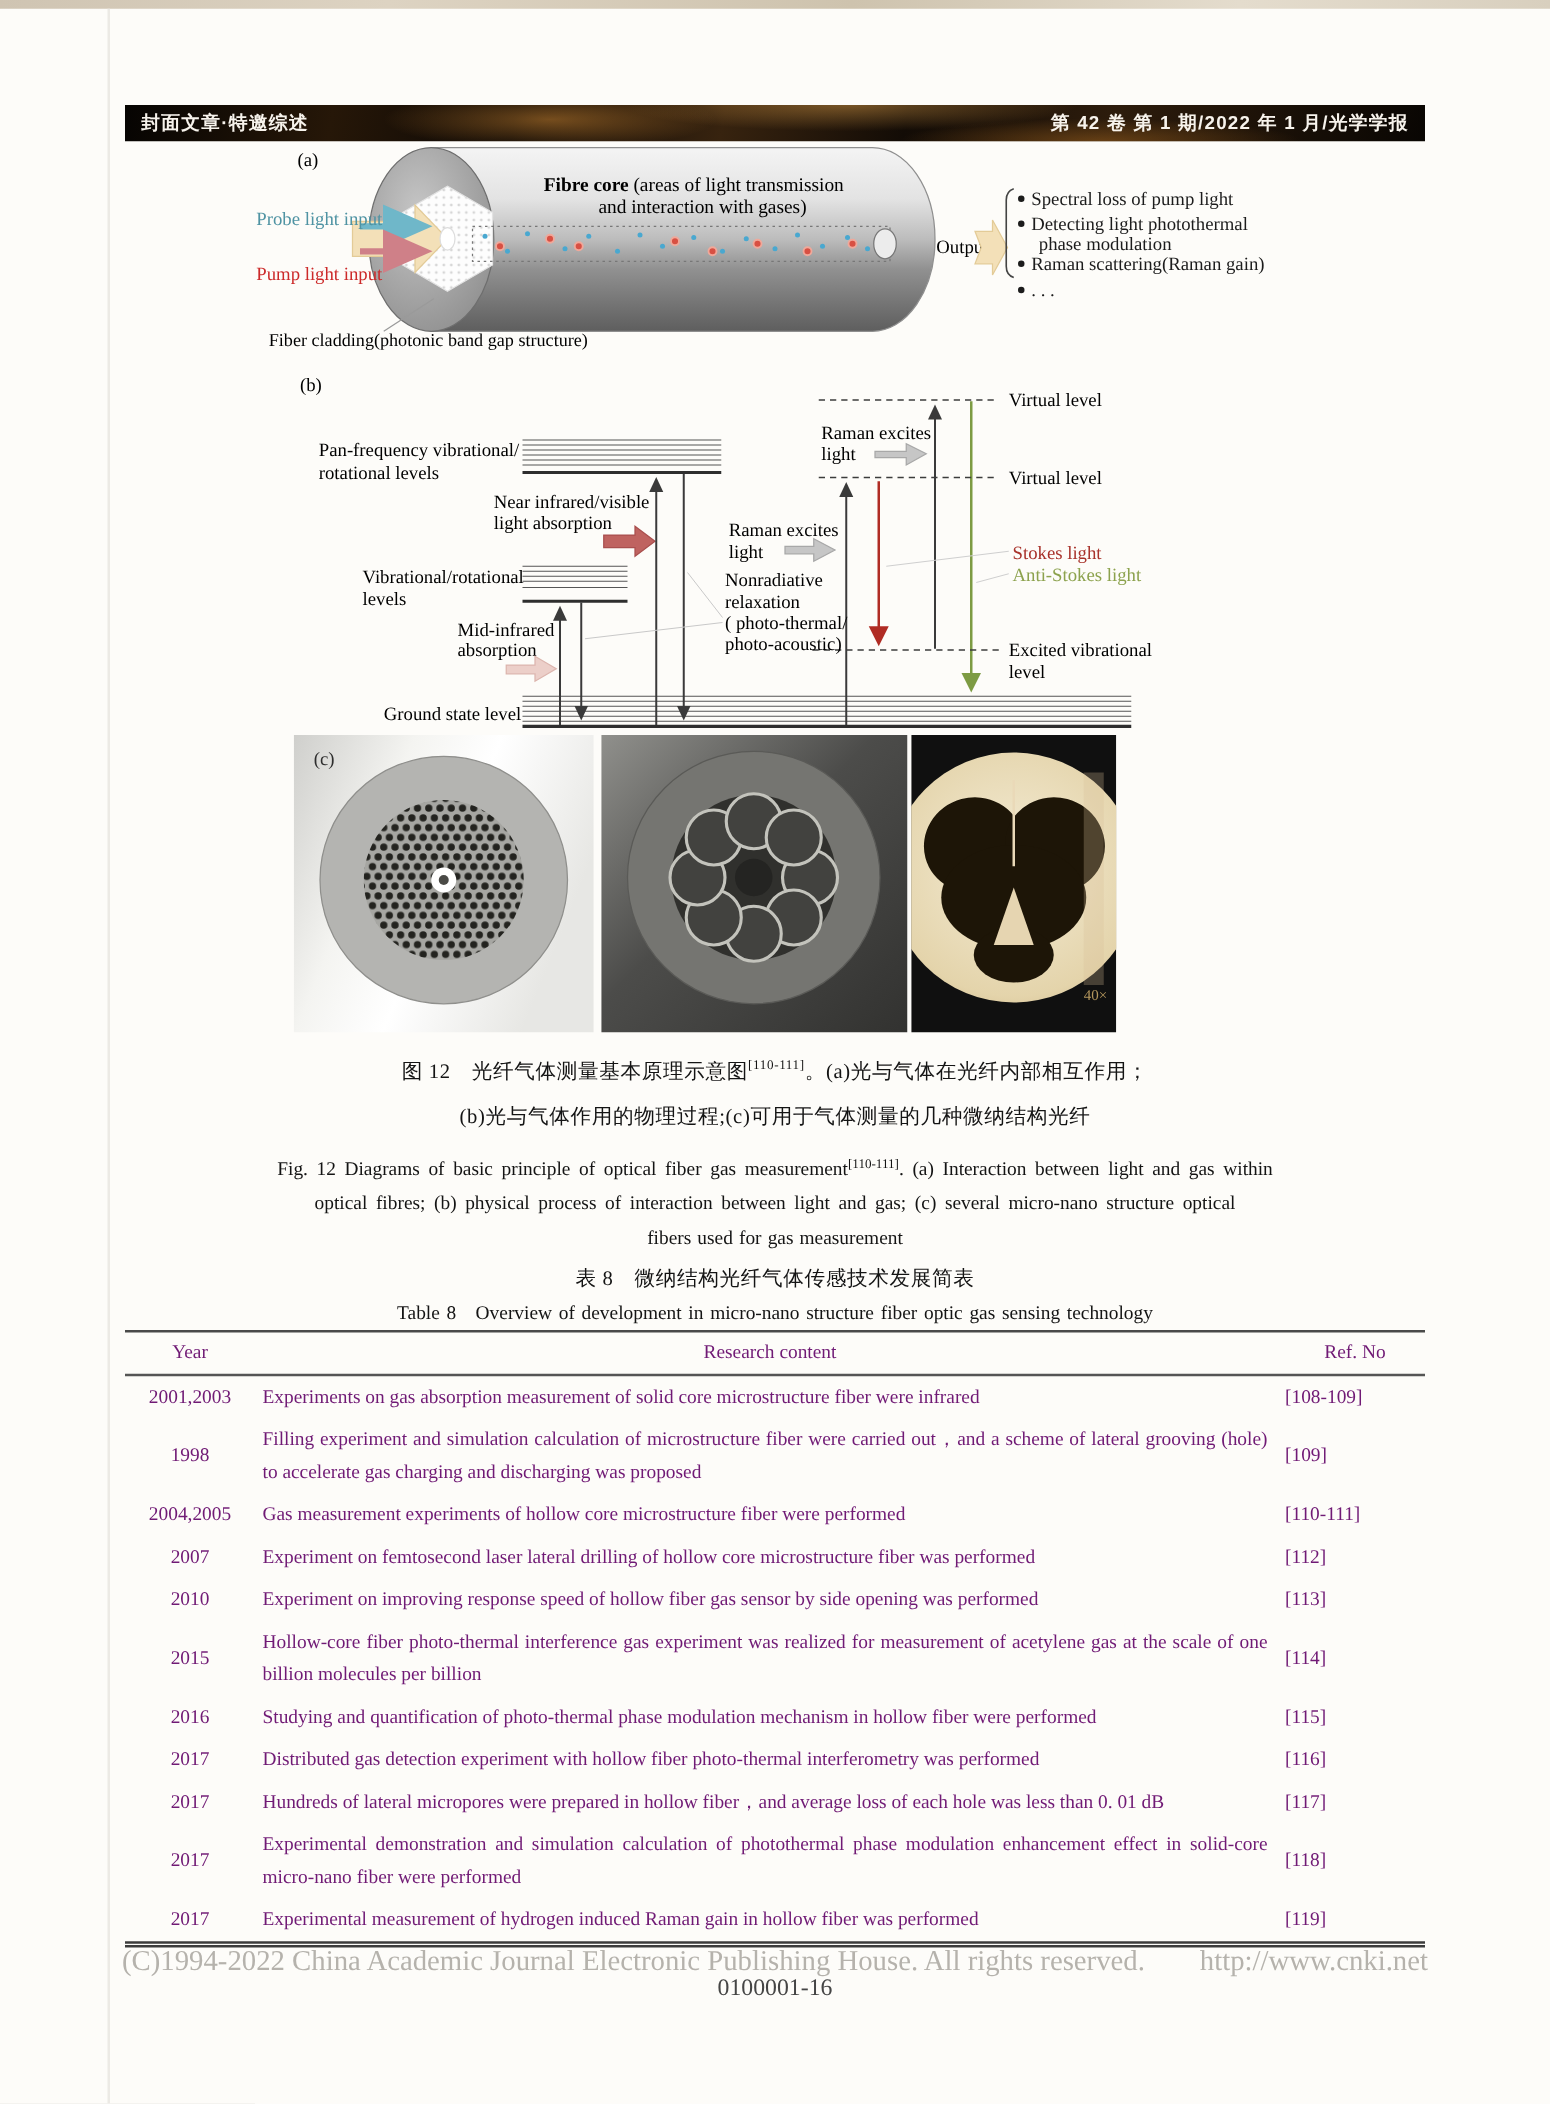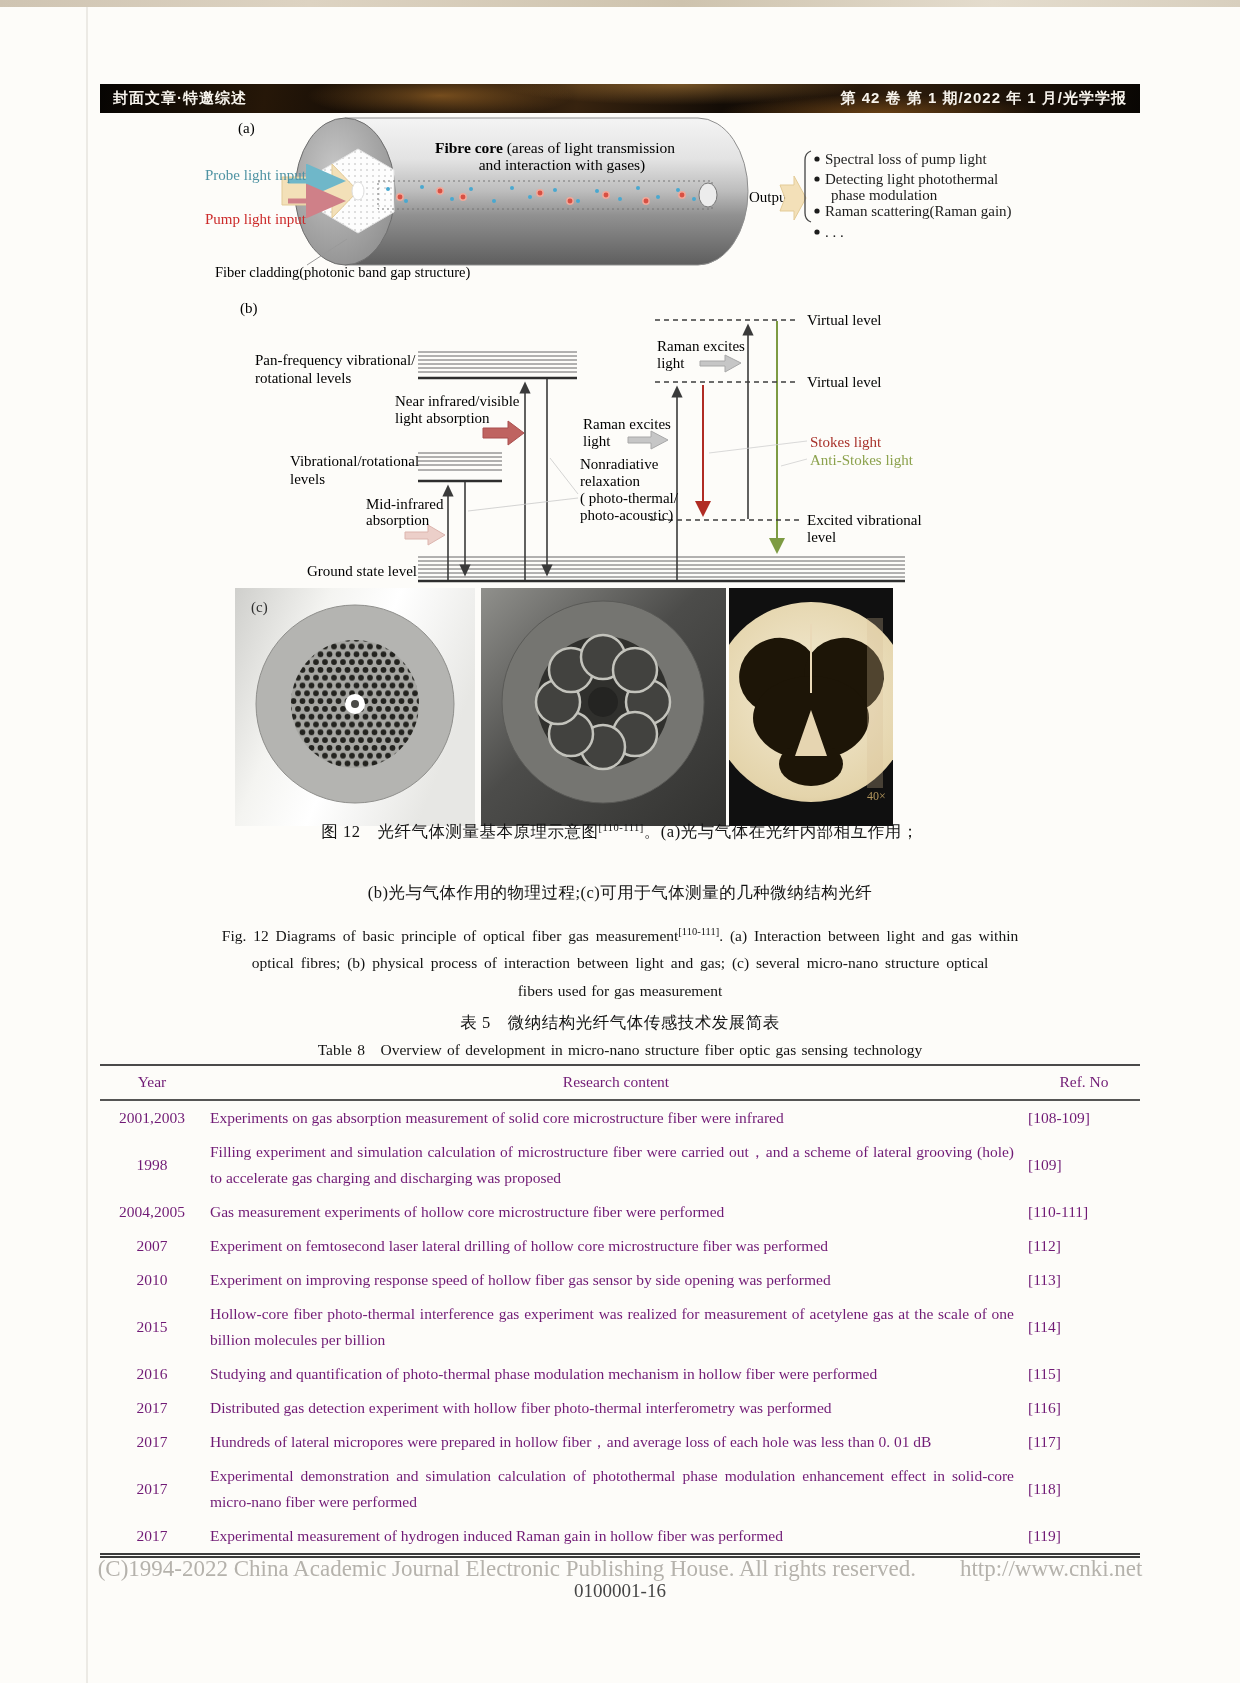--- a/index.html
+++ b/index.html
@@ -316,28 +316,28 @@
         <ellipse cx="82" cy="130" rx="58" ry="42" fill="#1d1507"></ellipse>
         <ellipse cx="82" cy="176" rx="32" ry="22" fill="#1d1507"></ellipse>
         <line x1="82" y1="36" x2="82" y2="105" stroke="#ead9b8" stroke-width="2"></line>
         <path d="M82,122 L66,168 L98,168 Z" fill="#e6d5b1"></path>
         <rect x="138" y="30" width="16" height="170" fill="rgba(214,192,150,.28)"></rect>
         <text x="138" y="212" font-size="12" fill="#b2955c">40×</text>
       </svg>
     </div>
   </div>
 
-  <div class="cap cap-zh" style="top:821px;"><span>图 12　光纤气体测量基本原理示意图</span><sup>[110-111]</sup><span>。(a)光与气体在光纤内部相互作用；</span></div>
+  <div class="cap cap-zh" style="top:846px;"><span>图 12　光纤气体测量基本原理示意图</span><sup>[110-111]</sup><span>。(a)光与气体在光纤内部相互作用；</span></div>
   <div class="cap cap-zh" style="top:882px;">(b)光与气体作用的物理过程;(c)可用于气体测量的几种微纳结构光纤</div>
 
   <div class="cap cap-en" style="top:926px;"><span>Fig. 12  Diagrams of basic principle of optical fiber gas measurement</span><sup>[110-111]</sup><span>. (a) Interaction between light and gas within</span></div>
   <div class="cap cap-en" style="top:982px;word-spacing:1px;">fibers used for gas measurement</div>
   <div class="cap cap-en" style="top:954px;">optical fibres; (b) physical process of interaction between light and gas; (c) several micro-nano structure optical</div>
 
-  <div class="cap cap-zh" style="top:1012px;">表 5　微纳结构光纤气体传感技术发展简表</div>
+  <div class="cap cap-zh" style="top:1012px;">表 8　微纳结构光纤气体传感技术发展简表</div>
   <div class="cap cap-en" style="top:1040px;word-spacing:1.5px;">Table 8　Overview of development in micro-nano structure fiber optic gas sensing technology</div>
 
   <table class="tbl">
     <colgroup>
         <col style="width:104px">
         <col>
         <col style="width:112px">
       </colgroup>
     <thead>
       <tr>

